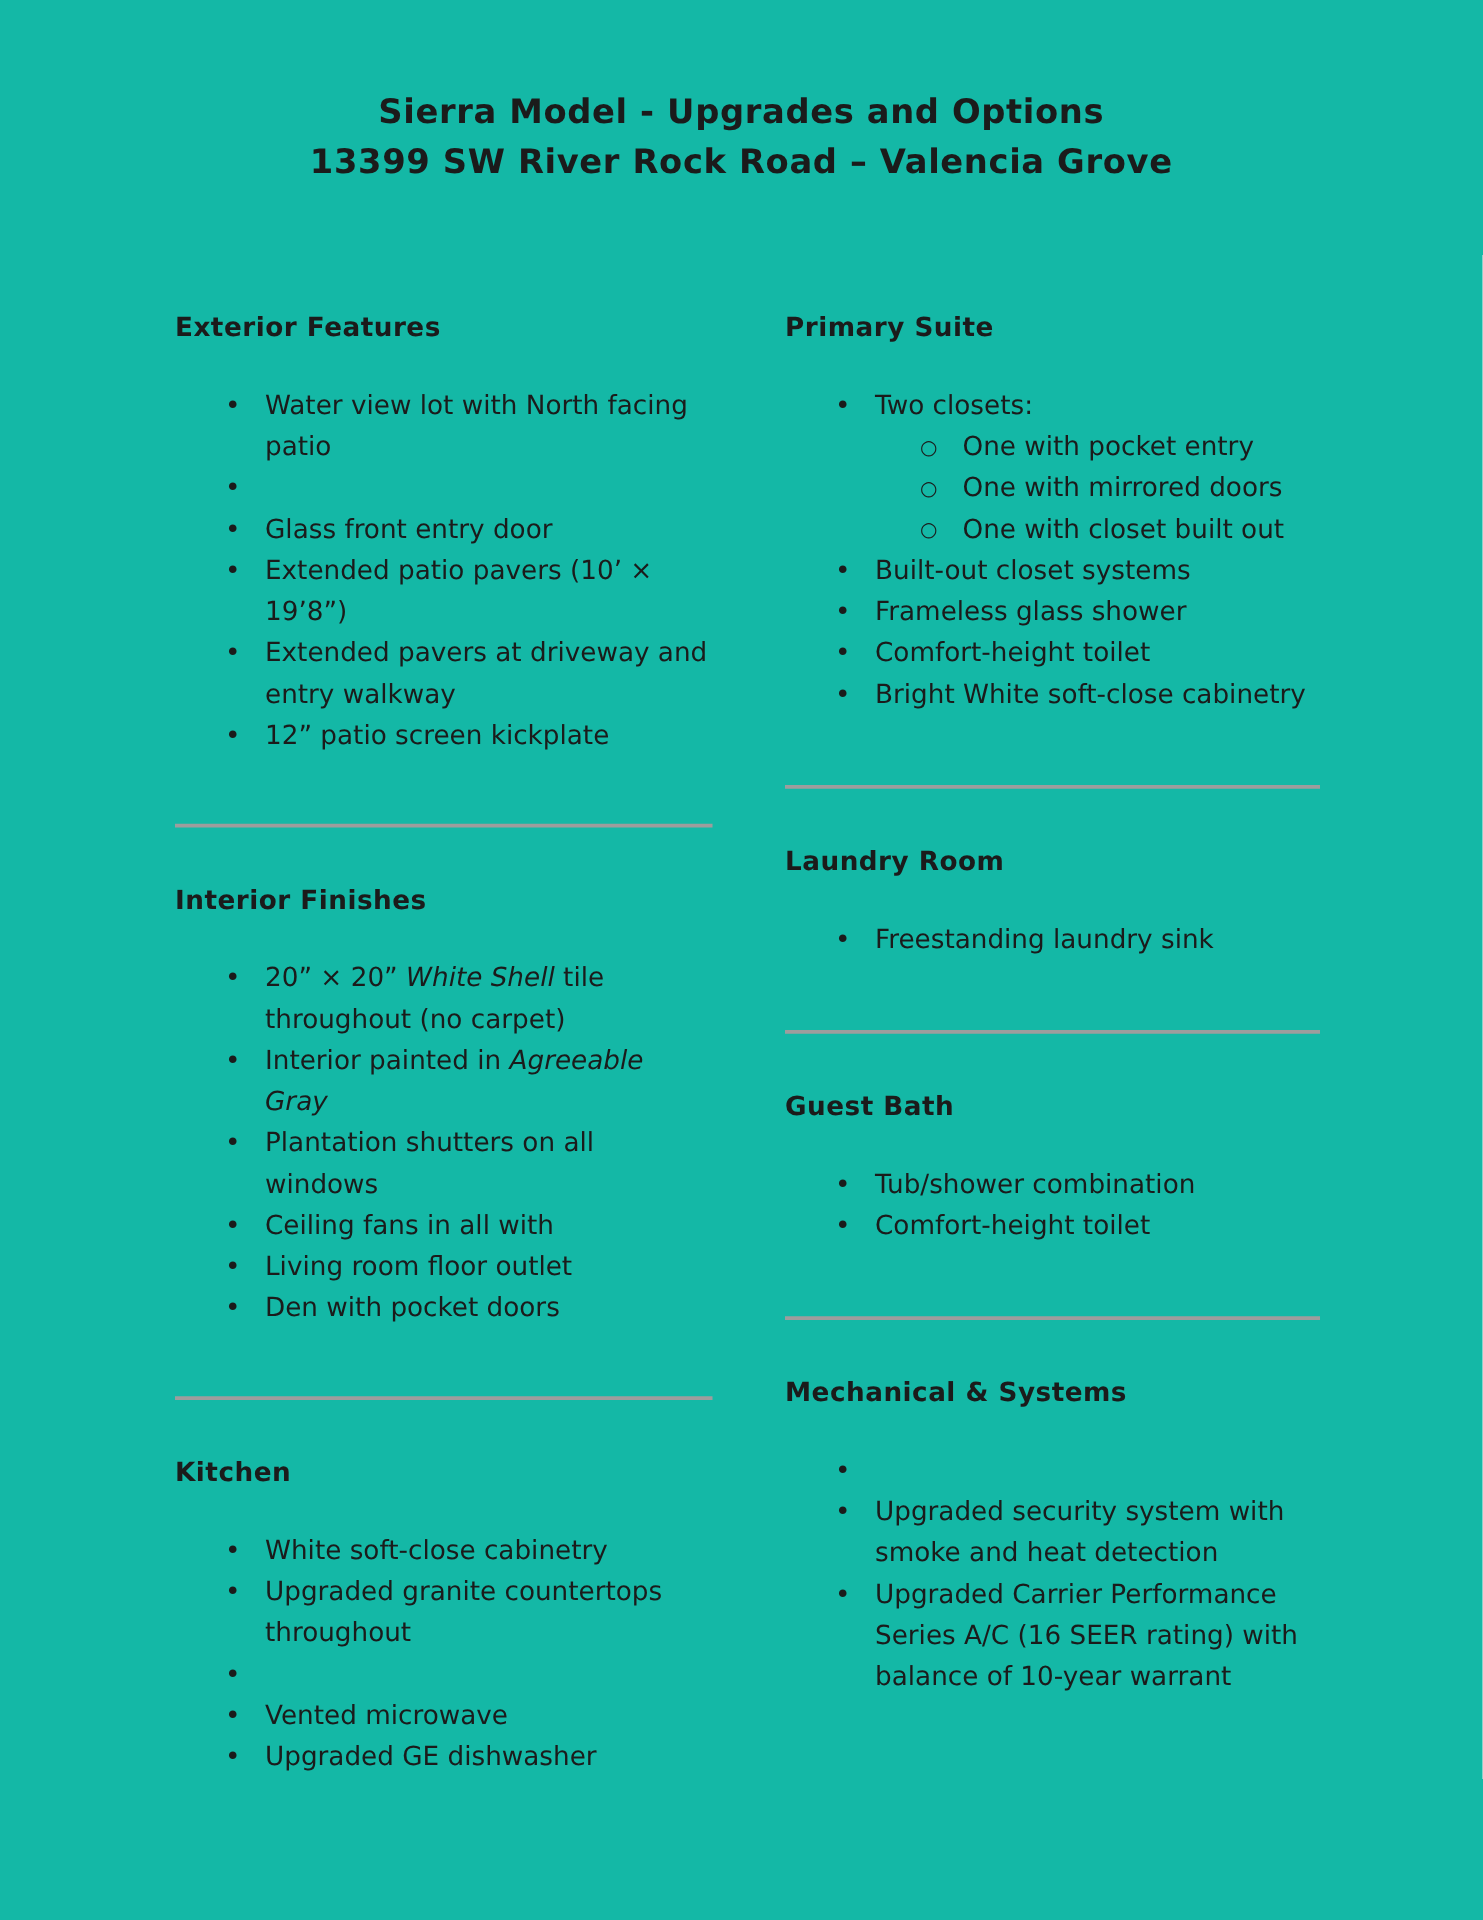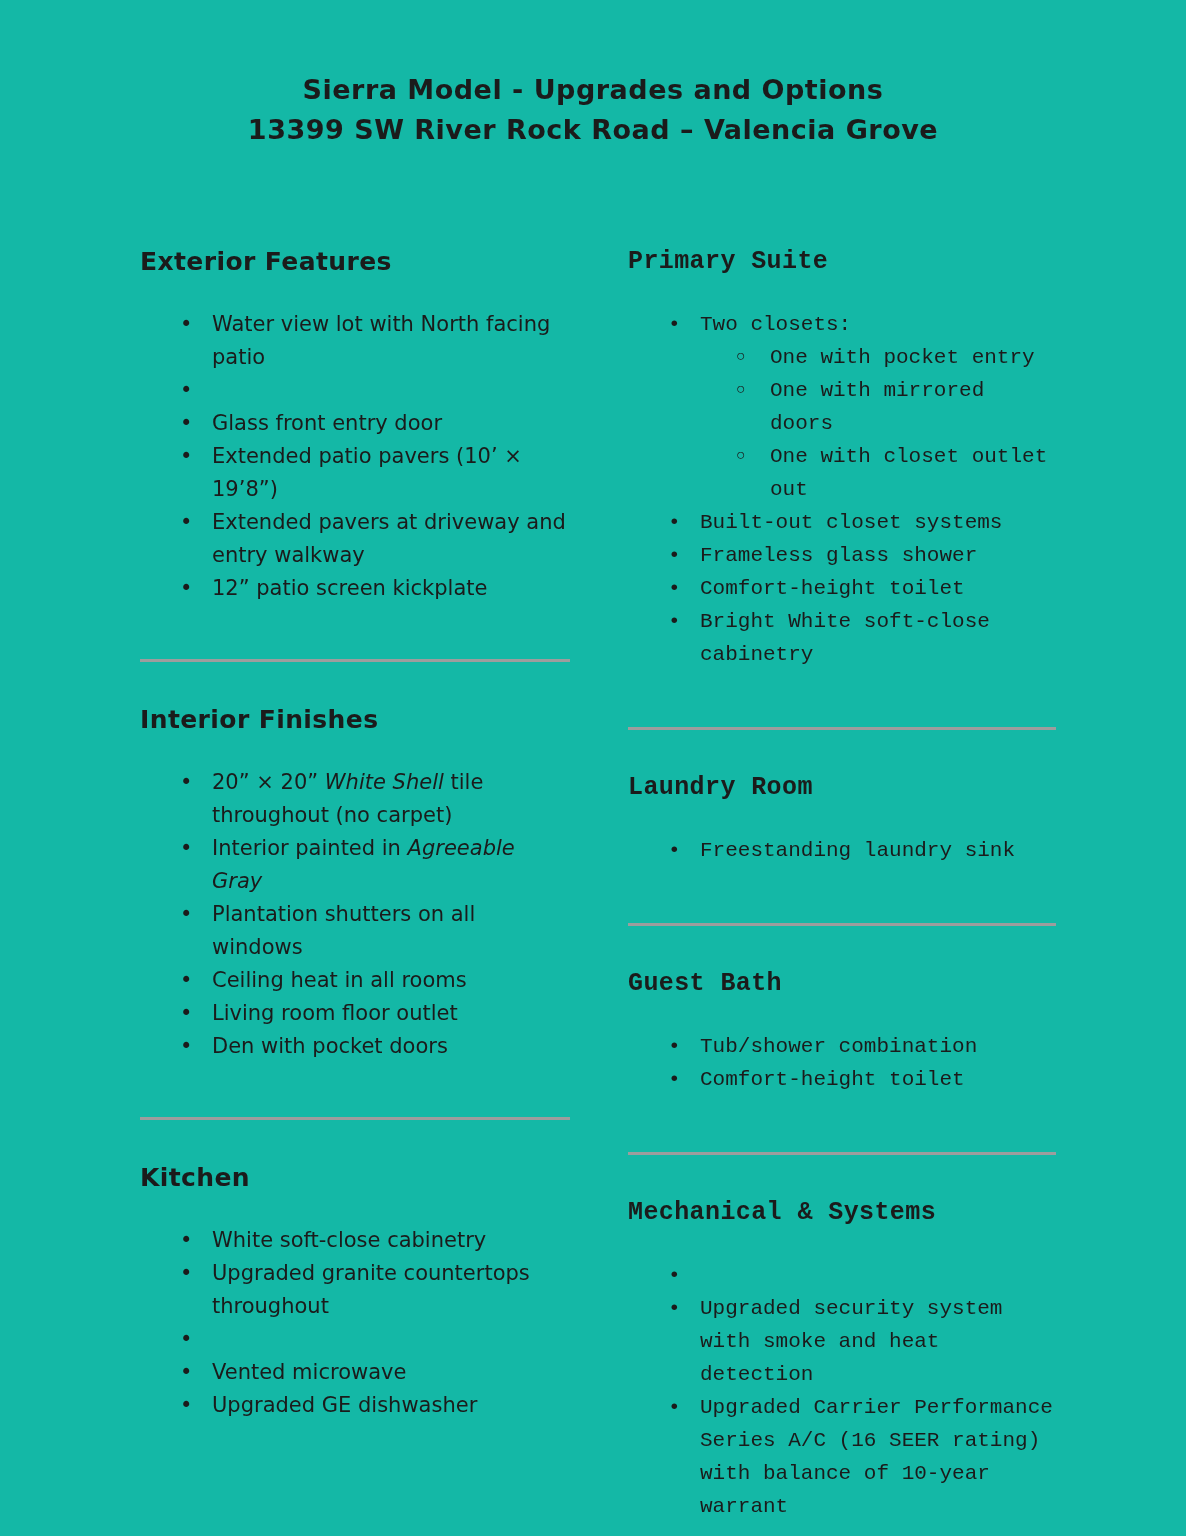--- a/index.html
+++ b/index.html
@@ -24,24 +24,24 @@
   }
   .content {
     display: flex;
     margin-top: 96px;
     padding-left: 140px;
     padding-right: 130px;
     box-sizing: border-box;
   }
   .col { box-sizing: border-box; }
   .col-left  { width: 430px; margin-right: 58px; flex: 0 0 430px; }
-  .col-right { width: 428px; flex: 0 0 428px; font-family: Liberation Mono, monospace; }
+  .col-right { width: 428px; flex: 0 0 428px; }
   .section-heading {
     margin: 0 0 30px 0;
-    font-size: 25px;
+    font-size: 21px;
     font-weight: bold;
     letter-spacing: 0.4px;
     line-height: 32px;
   }
   .bullets, .sub-bullets {
     list-style: none;
     margin: 0;
     padding: 0;
     font-size: 21px;
     line-height: 33px;
@@ -117,21 +117,21 @@
             <li class="item">
               <span class="marker">•</span>
               <span class="text"><span>Interior painted in </span><span class="it">Agreeable Gray</span></span>
             </li>
             <li class="item">
               <span class="marker">•</span>
               <span class="text"><span>Plantation shutters on all windows</span></span>
             </li>
             <li class="item">
               <span class="marker">•</span>
-              <span class="text"><span>Ceiling heat in all rooms</span></span>
+              <span class="text"><span>Ceiling fans in all with</span></span>
             </li>
             <li class="item">
               <span class="marker">•</span>
               <span class="text"><span>Living room floor outlet</span></span>
             </li>
             <li class="item">
               <span class="marker">•</span>
               <span class="text"><span>Den with pocket doors</span></span>
             </li>
           </ul>
@@ -172,21 +172,21 @@
                   <li class="item sub">
                     <span class="marker">○</span>
                     <span class="text">One with pocket entry</span>
                   </li>
                   <li class="item sub">
                     <span class="marker">○</span>
                     <span class="text">One with mirrored doors</span>
                   </li>
                   <li class="item sub">
                     <span class="marker">○</span>
-                    <span class="text">One with closet outlet out</span>
+                    <span class="text">One with closet built out</span>
                   </li>
                 </ul></span>
             </li>
             <li class="item">
               <span class="marker">•</span>
               <span class="text"><span>Built-out closet systems</span></span>
             </li>
             <li class="item">
               <span class="marker">•</span>
               <span class="text"><span>Frameless glass shower</span></span>

